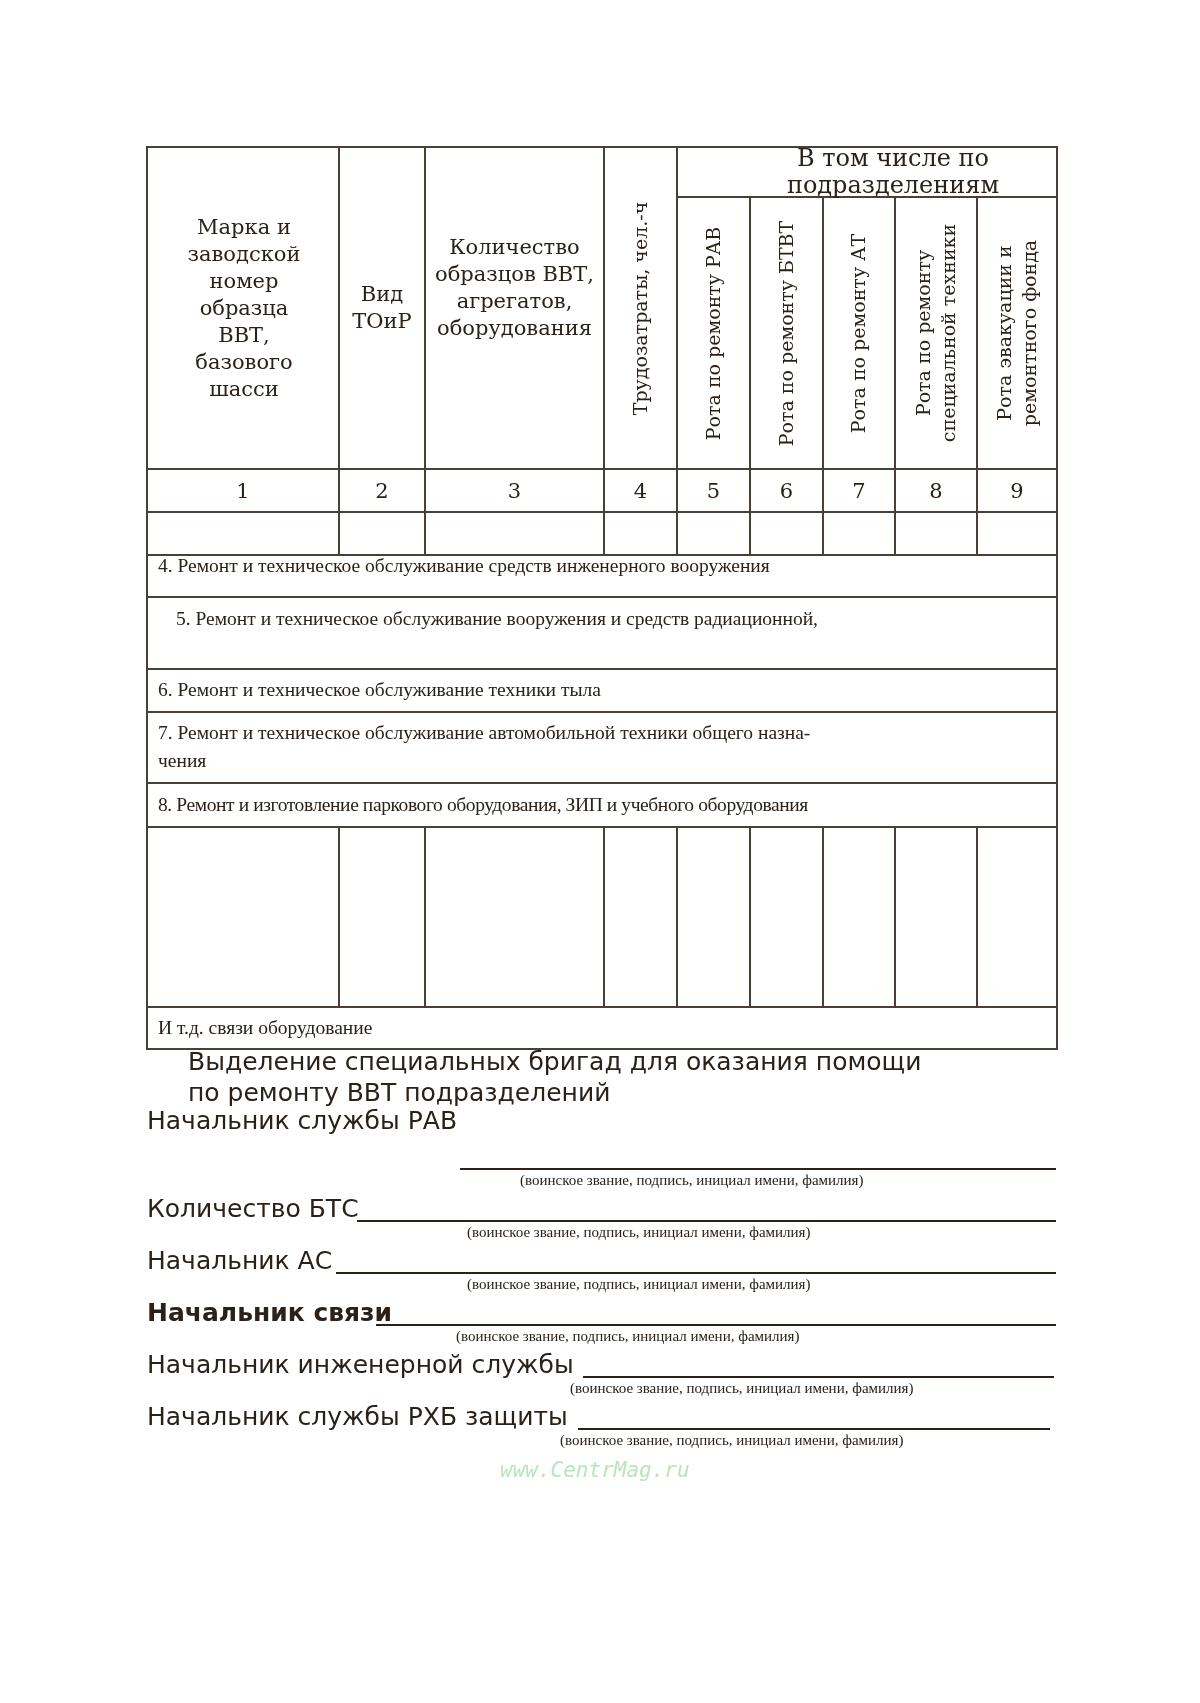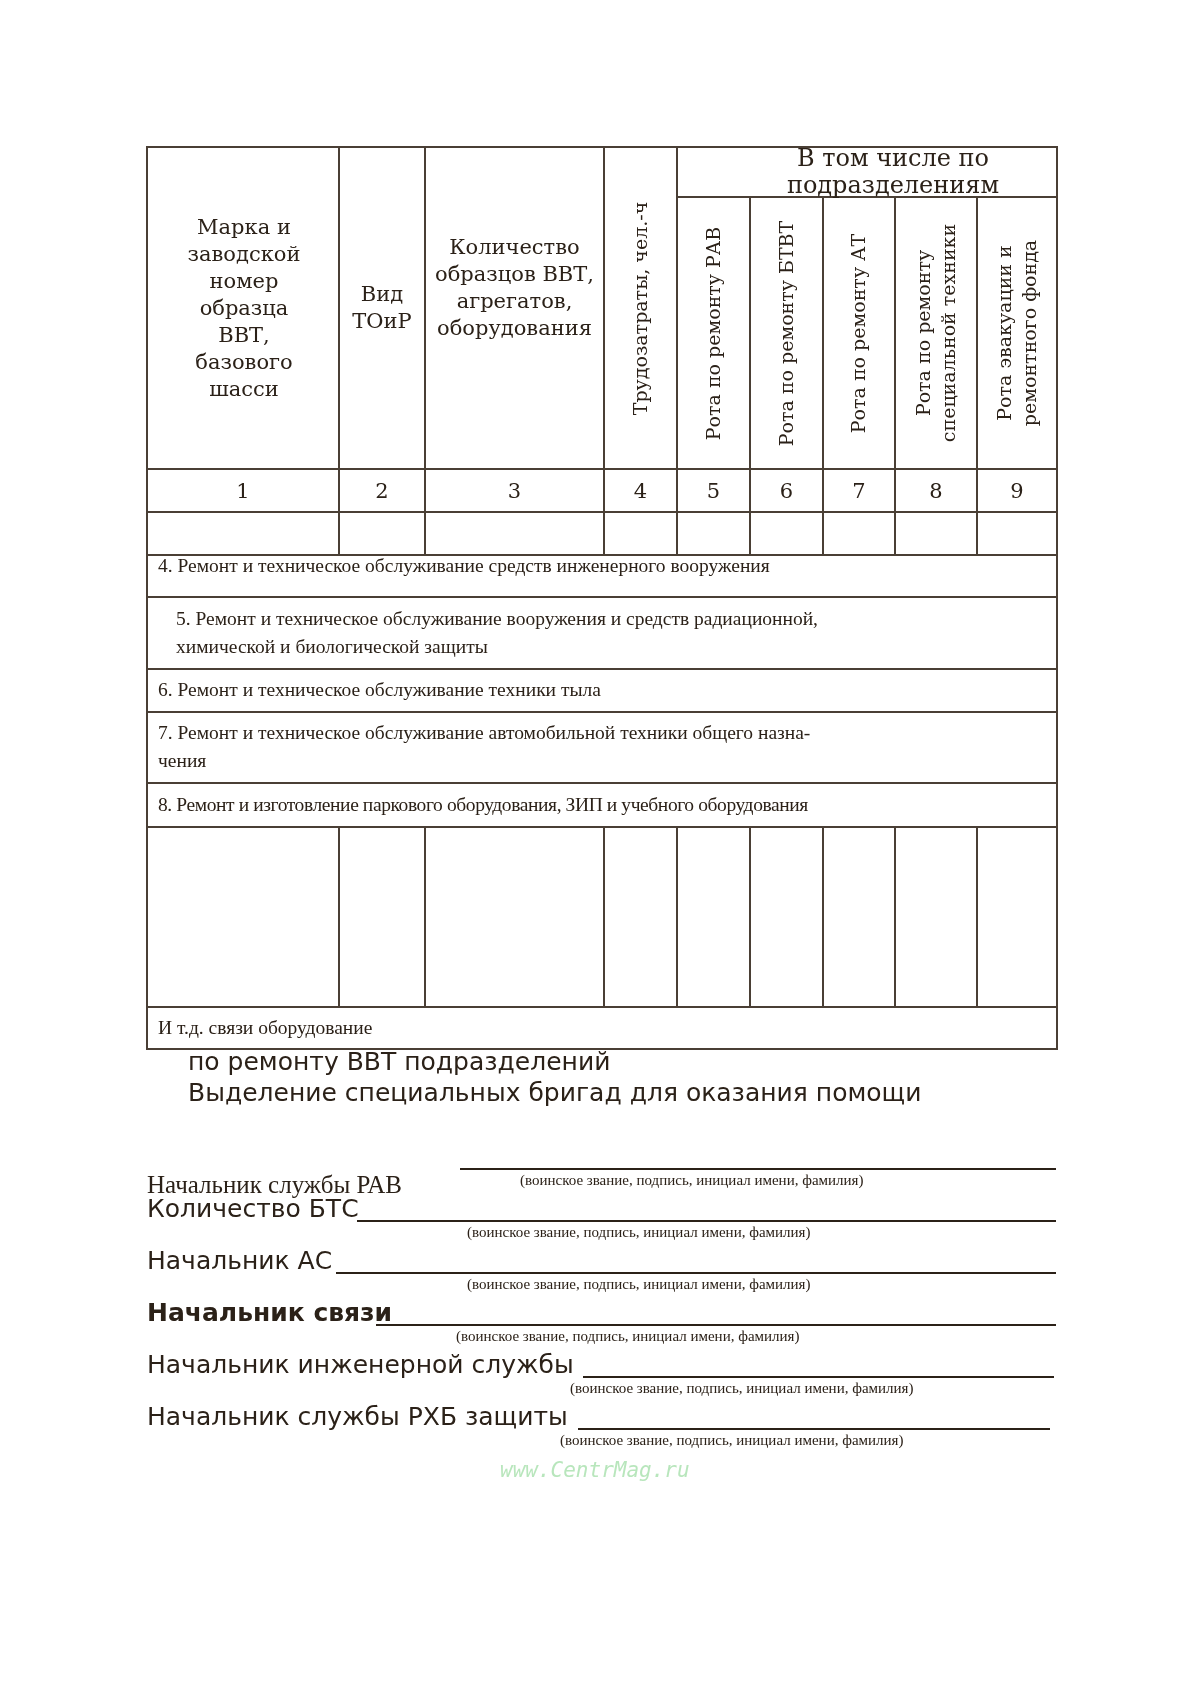--- a/index.html
+++ b/index.html
@@ -117,38 +117,37 @@
     <div class="num" style="left:605px; top:470px; width:71px;">4</div>
     <div class="num" style="left:678px; top:470px; width:71px;">5</div>
     <div class="num" style="left:751px; top:470px; width:71px;">6</div>
     <div class="num" style="left:824px; top:470px; width:70px;">7</div>
     <div class="num" style="left:896px; top:470px; width:80px;">8</div>
     <div class="num" style="left:978px; top:470px; width:78px;">9</div>
 
     <div class="section" style="top:536px;margin-top:16px;">4. Ремонт и техническое обслуживание средств инженерного вооружения</div>
     <div class="section" style="top:605px;margin-left:18px;">
       <div>5. Ремонт и техническое обслуживание вооружения и средств радиационной,</div>
-      <div>химической и биологической защиты</div>
     </div>
     <div class="section" style="top:676px;">6. Ремонт и техническое обслуживание техники тыла</div>
     <div class="section" style="top:719px;">
       <div>7. Ремонт и техническое обслуживание автомобильной техники общего назна-</div>
       <div>чения</div>
     </div>
     <div class="section" style="top:791px; letter-spacing:-0.4px;">8. Ремонт и изготовление паркового оборудования, ЗИП и учебного оборудования</div>
     <div class="section" style="top:1014px;">И т.д. связи оборудование</div>
   </div>
 
   <div class="heading" style="top:1046px;">
+    <div>Выделение специальных бригад для оказания помощи</div>
     <div>по ремонту ВВТ подразделений</div>
-    <div>Выделение специальных бригад для оказания помощи</div>
   </div>
 
   <div>
-    <div class="sig-label" style="top:1170px;font-family:Liberation Serif, serif;">Начальник службы РАВ</div>
+    <div class="sig-label" style="top:1106px;">Начальник службы РАВ</div>
     <div class="sig-line" style="left:460px; top:1168px; width:596px;"></div>
     <div class="sig-caption" style="left:520px; top:1172px;">(воинское звание, подпись, инициал имени, фамилия)</div>
 
     <div class="sig-label" style="top:1194px;">Количество БТС</div>
     <div class="sig-line" style="left:357px; top:1220px; width:699px;"></div>
     <div class="sig-caption" style="left:467px; top:1224px;">(воинское звание, подпись, инициал имени, фамилия)</div>
 
     <div class="sig-label" style="top:1246px;">Начальник АС</div>
     <div class="sig-line" style="left:336px; top:1272px; width:720px;"></div>
     <div class="sig-caption" style="left:467px; top:1276px;">(воинское звание, подпись, инициал имени, фамилия)</div>

